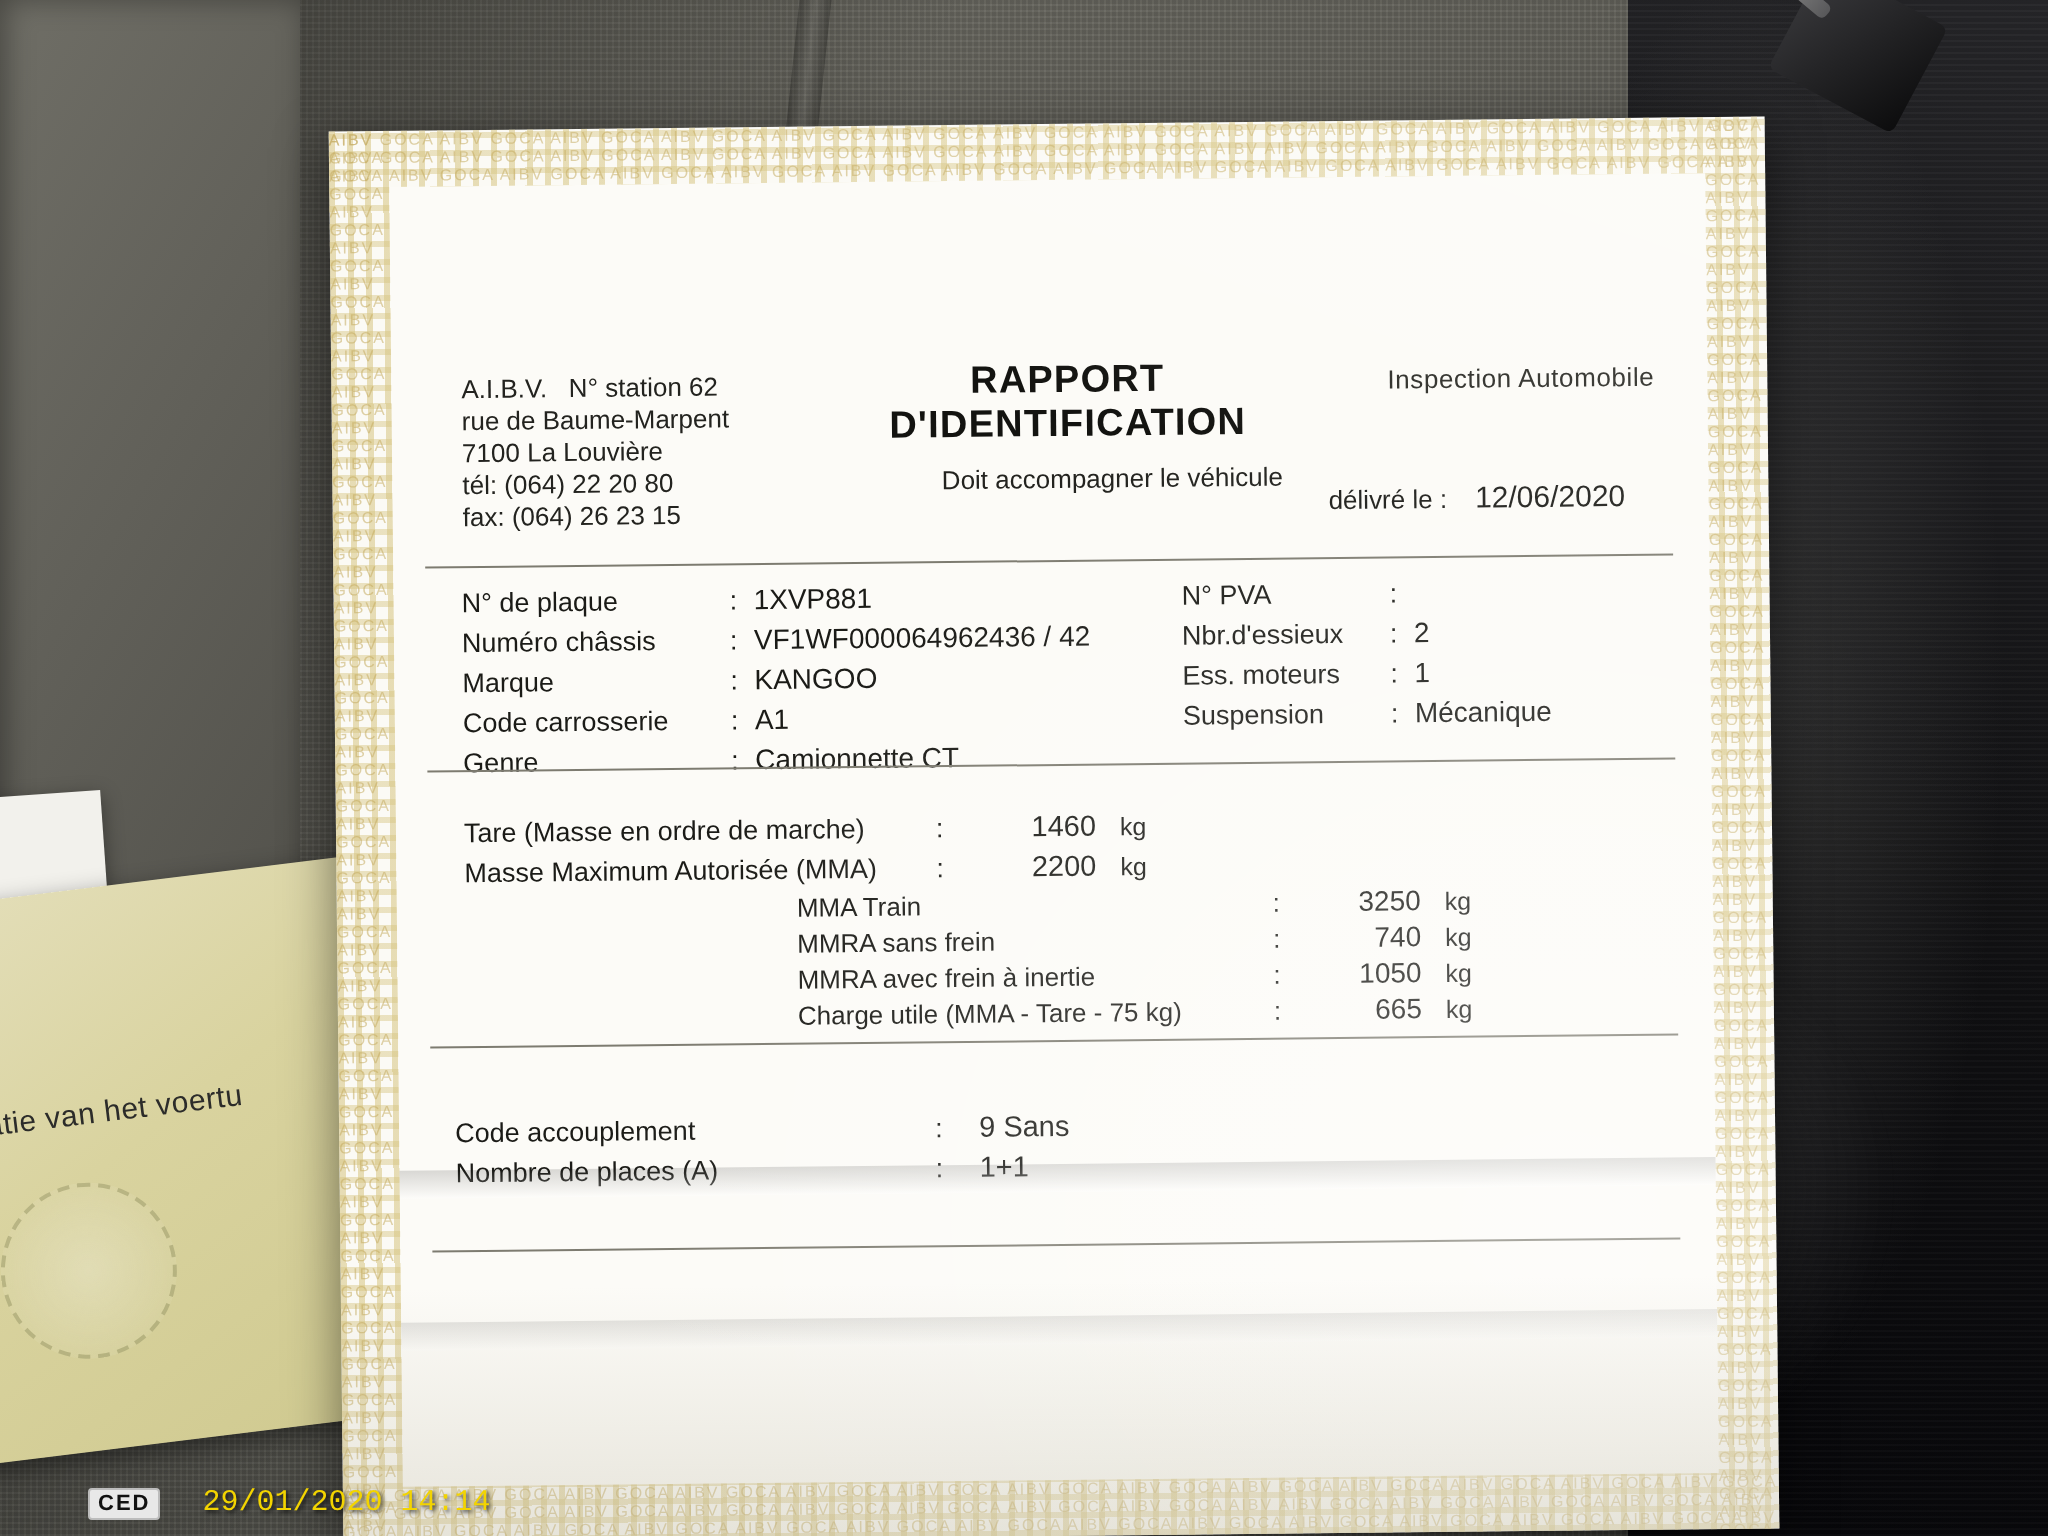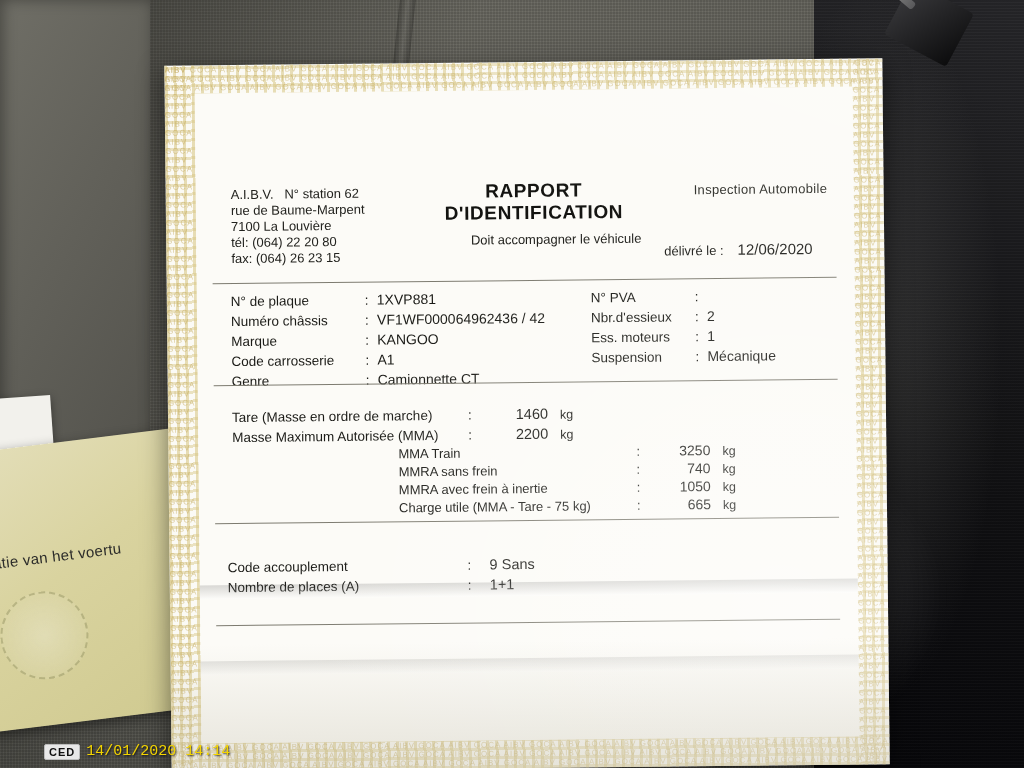--- a/index.html
+++ b/index.html
@@ -186,21 +186,21 @@
     font-size:8px;line-height:9px;letter-spacing:1px;overflow:hidden;
     font-family:"Liberation Sans", sans-serif;
   }
   .guil.top{left:0;top:0;width:718px;height:28px;}
   .guil.bottom{left:0;bottom:0;width:718px;height:28px;}
   .guil.left{left:0;top:0;width:30px;height:706px;}
   .guil.right{right:0;top:0;width:30px;height:706px;}
 
   
   .stamp{
-    position:absolute;left:8px;bottom:8px;display:flex;align-items:center;gap:6px;z-index:9;padding-left:36px;
+    position:absolute;left:8px;bottom:8px;display:flex;align-items:center;gap:21px;z-index:9;padding-left:36px;
   }
   .stamp .logo{
     font-size:11px;font-weight:bold;color:#111;background:#e8e8e8;
     padding:1px 4px;border-radius:2px;letter-spacing:1px;
     border:1px solid #bcbcbc;
   }
   .stamp .ts{
     font-size:15px;color:#f3d400;font-family:"Liberation Mono", monospace;
     text-shadow:1px 1px 2px rgba(0,0,0,0.8);
   }
@@ -317,16 +317,16 @@
       <hr class="rule r5">
     </div>
 
     <div class="fold f1"></div>
     <div class="fold f2"></div>
     <div class="sheen"></div>
   </div>
 
   <div class="stamp">
     <span class="logo">CED</span>
-    <span class="ts">14/01/2020 14:14</span>
+    <span class="ts">29/01/2020 14:14</span>
   </div>
 
 </div>
 
 </body></html>

